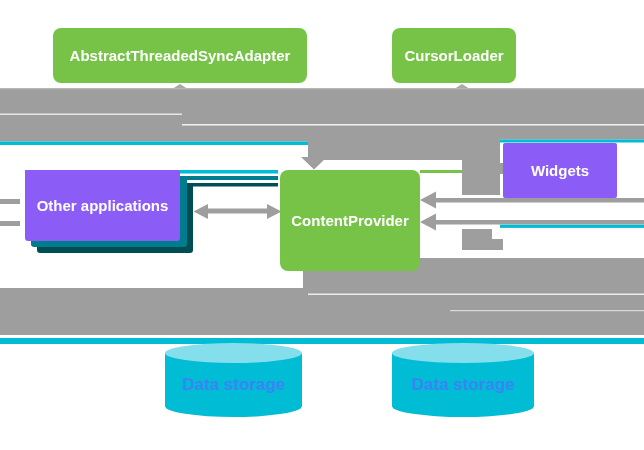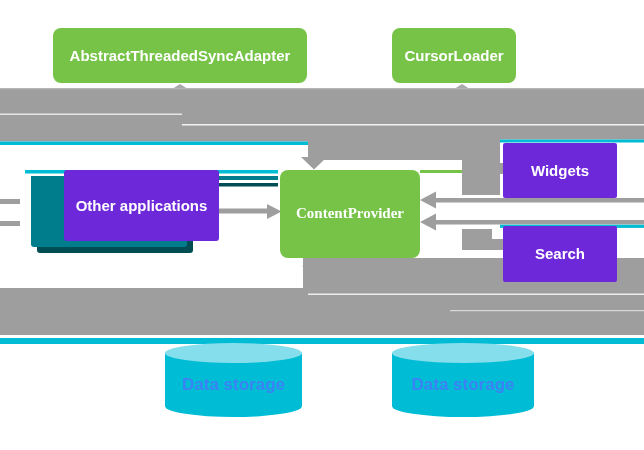--- a/index.html
+++ b/index.html
@@ -6,21 +6,21 @@
   .canvas{
     position:relative;width:644px;height:450px;background:#ffffff;
     font-family:"Liberation Sans",sans-serif;overflow:hidden;
   }
   .layer{position:absolute;left:0;top:0;}
   .node{
     position:absolute;display:flex;align-items:center;justify-content:center;
     color:#ffffff;font-weight:700;text-align:center;line-height:1.15;
   }
   .green{background:#76C348;border-radius:8px;font-size:15px;}
-  .teal{background:#6d28d9;border-radius:2px;font-size:15px;}
+  .teal{background:#8b5cf6;border-radius:2px;font-size:15px;}
   .card{position:absolute;border-radius:3px;}
   .cyl-top{position:absolute;border-radius:50%;background:#85DEEB;}
   .cyl-body{position:absolute;background:#00BCD4;}
   .cyl-label{
     position:absolute;display:flex;align-items:center;justify-content:center;
     color:#3b82f6;font-weight:700;font-size:17px;
   }
 </style>
 </head>
 <body>
@@ -79,39 +79,36 @@
     <rect x="450" y="310" width="194" height="1.2" fill="#D9D9D9"></rect>
 
     <path d="M302,266.5 L324,266.5 L313,257 Z" fill="#9E9E9E"></path>
     <path d="M382,265.5 L406,265.5 L394,255.5 Z" fill="#9E9E9E"></path>
 
     <rect x="0" y="338" width="644" height="6" fill="#00BCD4"></rect>
   </svg>
 
   <div class="card" style="left:37px;top:183px;width:156px;height:70px;background:#004D54;"></div>
   <div class="card" style="left:31px;top:176px;width:156px;height:71px;background:#007D8C;"></div>
-  <div class="node teal" style="left:25px;top:170px;width:155px;height:71px;border-radius:3px;margin-left:39px;">
+  <div class="node teal" style="left:25px;top:170px;width:155px;height:71px;border-radius:3px;">
     <span>Other applications</span>
   </div>
 
   <div class="node green" style="left:53px;top:28px;width:254px;height:55px;">
     <span>AbstractThreadedSyncAdapter</span>
   </div>
   <div class="node green" style="left:392px;top:28px;width:124px;height:55px;">
     <span>CursorLoader</span>
   </div>
-  <div class="node green" style="left:280px;top:170px;width:140px;height:88px;font-family:Liberation Serif, serif;">
+  <div class="node green" style="left:280px;top:170px;width:140px;height:101px;">
     <span>ContentProvider</span>
   </div>
 
   <div class="node teal" style="left:503px;top:143px;width:114px;height:55px;">
     <span>Widgets</span>
-  </div>
-  <div class="node teal" style="left:503px;top:226px;width:114px;height:56px;">
-    <span>Search</span>
   </div>
 
   <div>
     <div class="cyl-body" style="left:165px;top:353px;width:137px;height:64px;border-radius:0 0 69px 69px / 0 0 11px 11px;"></div>
     <div class="cyl-top" style="left:165px;top:343px;width:137px;height:20px;"></div>
     <div class="cyl-label" style="left:165px;top:353px;width:137px;height:64px;">Data storage</div>
   </div>
 
   <div>
     <div class="cyl-body" style="left:392px;top:353px;width:142px;height:64px;border-radius:0 0 71px 71px / 0 0 11px 11px;"></div>

